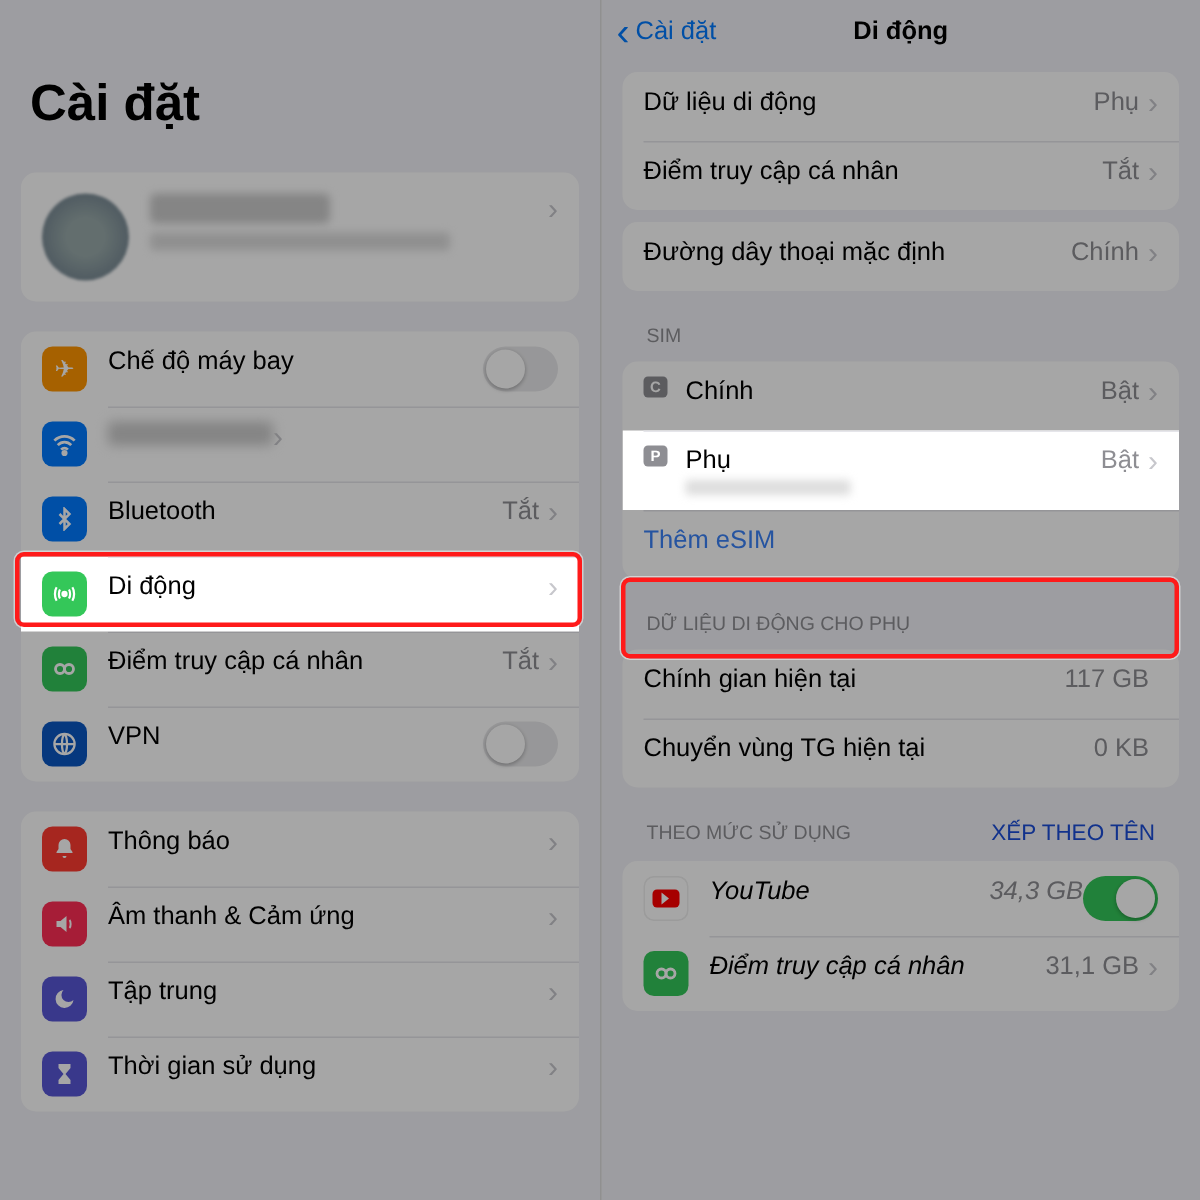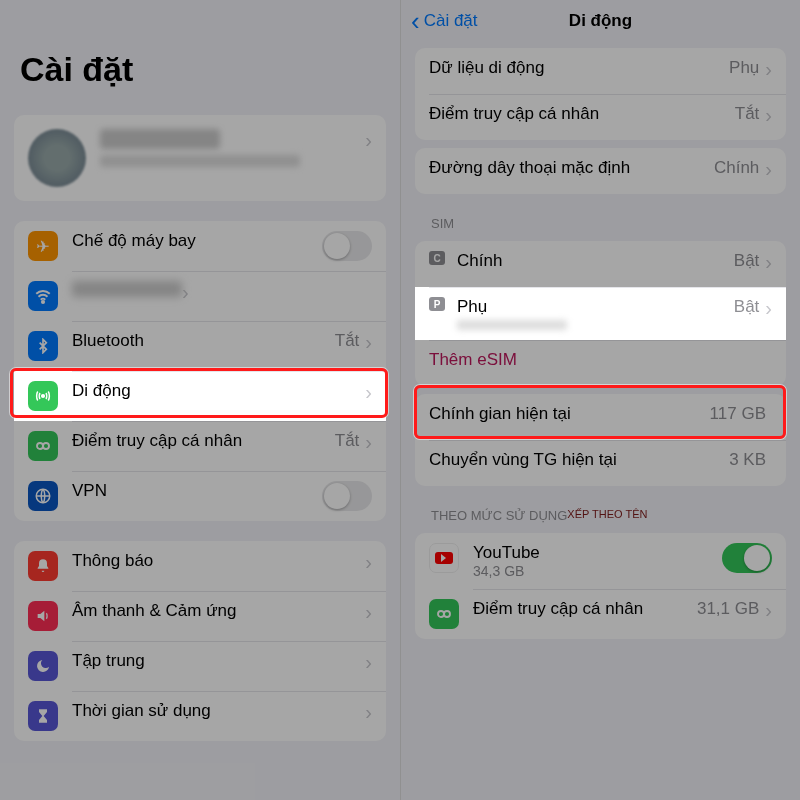--- a/index.html
+++ b/index.html
@@ -37,28 +37,28 @@
 .navbar { display:flex; align-items:center; justify-content:center; padding: 8px 10px 10px; position:relative; height:44px;}
 .back { position:absolute; left:10px; color:#007aff; font-size:17px; display:flex; align-items:center;}
 .back .arr{ font-size:26px; margin-right:4px; font-weight:300;}
 .navtitle { font-size:17px; font-weight:600;}
 .section-head { font-size:13px; color:#8e8e93; padding: 18px 30px 6px; text-transform:uppercase;}
 .section-foot { font-size:13px; color:#8e8e93; padding: 6px 30px 4px; line-height:1.35;}
 .right .group{ margin:4px 14px;}
 .row.sim .simbadge{ width:16px; height:14px; border-radius:3px; background:#8e8e93; color:#fff; font-size:10px; font-weight:700; display:flex; align-items:center; justify-content:center; margin-right:12px;}
 .row.sim .simtxt{ flex:1; display:flex; flex-direction:column;}
 .row.sim .simtxt .sub{ height:10px; width:110px; background:#ddd; filter:blur(3px); border-radius:2px; margin-top:3px;}
-.link { color:#be185d;}
+.link { color:#3b82f6;}
 .appicon{ width:30px; height:30px; border-radius:7px; display:flex; align-items:center; justify-content:center; margin-right:14px; font-size:14px;}
 .appicon.yt{ background:#fff; border:1px solid #eee;}
 .appicon.yt .tri{ width:18px; height:12px; background:#ff0000; border-radius:3px; position:relative;}
 .appicon.yt .tri::after{content:"";position:absolute;left:6px;top:2px;border-left:5px solid #fff;border-top:4px solid transparent;border-bottom:4px solid transparent;}
-.appcol{flex:1; display:flex; flex-direction:column;}
-.appsub{font-size:14px; color:#8e8e93;}
-.sorter{ font-size:11px; color:#7f1d1d; float:right;}
+.appcol{flex:1; display:flex; flex-direction:row;font-style:italic;}
+.appsub{font-size:17px; color:#8e8e93;}
+.sorter{ font-size:15px; color:#1d4ed8; float:right;}
 
 
 .hl { position:absolute; border:3px solid #ff1a1a; border-radius:6px; z-index:10; box-shadow: 0 0 0 1px rgba(255,255,255,0.5);}
 </style>
 </head>
 <body>
 
 <div class="phone">
   <div class="page-title">Cài đặt</div>
 
@@ -225,32 +225,33 @@
           <div class="sub"></div>
         </div>
       <span class="value">Bật</span>
       <span class="chev">›</span>
     </div>
     <div class="row noicon">
       <div class="label link">Thêm eSIM</div>
     </div>
   </div>
 
+  <div class="section-head">DỮ LIỆU DI ĐỘNG CHO PHỤ</div>
   <div class="group">
     <div class="row noicon">
       <div class="label">Chính gian hiện tại</div>
       <span class="value">117 GB</span>
     </div>
     <div class="row noicon">
       <div class="label">Chuyển vùng TG hiện tại</div>
-      <span class="value">3 KB</span>
-    </div>
-  </div>
-
-  <div class="section-head" style="display:flex;padding-right:30px;">
+      <span class="value">0 KB</span>
+    </div>
+  </div>
+
+  <div class="section-head" style="display:flex;justify-content:space-between;padding-right:30px;">
     <span>THEO MỨC SỬ DỤNG</span>
     <span class="sorter">XẾP THEO TÊN</span>
   </div>
   <div class="group">
     <div class="row">
       <div class="appicon yt">
           <div class="tri"></div>
         </div>
       <div class="appcol">
           <div class="label">YouTube</div>

